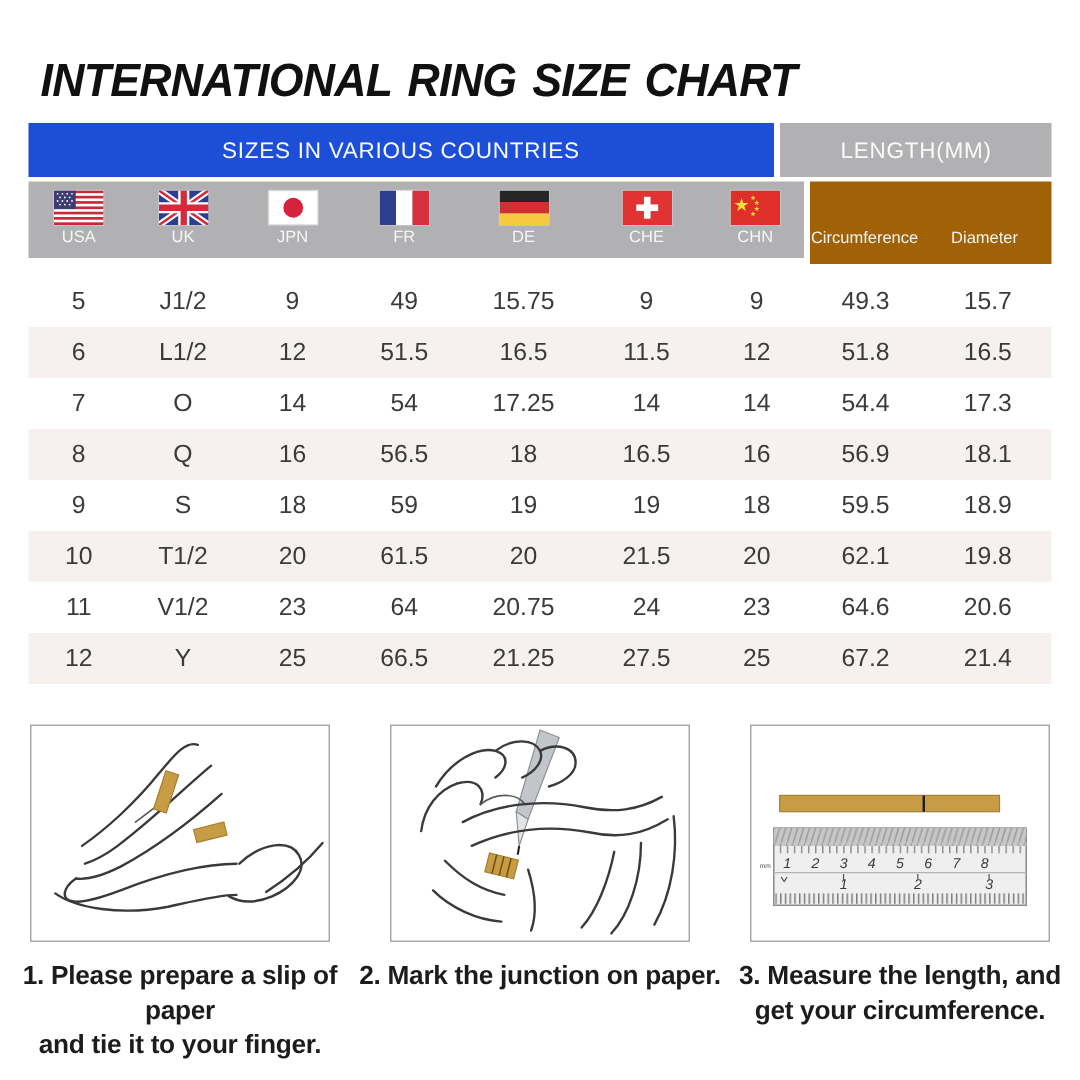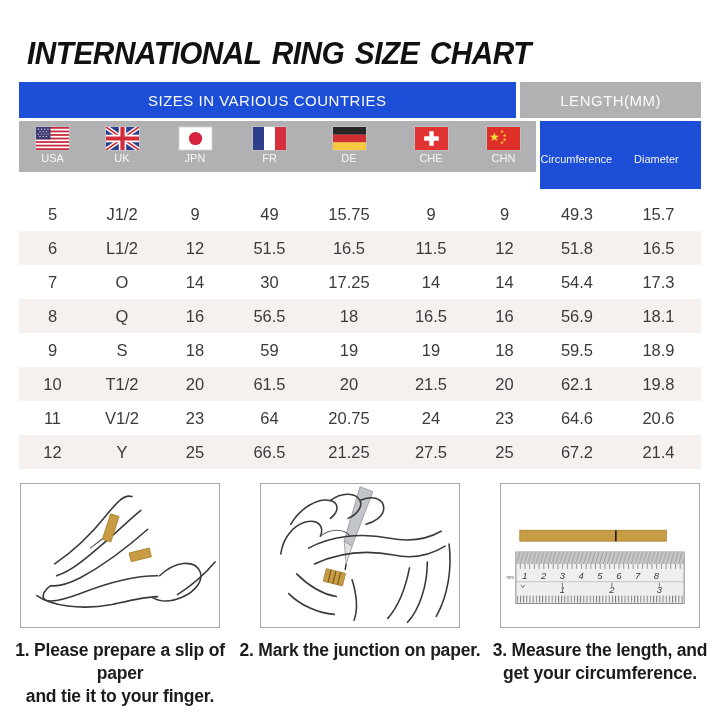--- a/index.html
+++ b/index.html
@@ -18,22 +18,22 @@
   .band-gap{width:5px;background:#fff;}
   .band-right{width:188px;background:#b1b1b4;}
   .gh{height:36px;display:flex;align-items:center;justify-content:center;
       color:#fafafa;font-size:15px;letter-spacing:.5px;}
   .bandrow.flags{margin-top:3px;}
   .flagband-left{width:517px;background:#b1b1b4;display:grid;
       grid-template-columns:67px 72px 74px 75px 84px 80px 65px;height:51px;}
   .flagcell{display:flex;flex-direction:column;align-items:center;justify-content:flex-start;padding-top:6px;}
   .flagcell svg{width:33px;height:23px;display:block;box-shadow:0 0 0 0.5px rgba(255,255,255,.35);}
   .flag-label{font-size:11px;color:#f5f5f5;margin-top:3px;line-height:1;}
-  .flagband-right{width:184px;background:#1d4ed8;height:51px;display:grid;
-      grid-template-columns:72px 88px;align-items:end;padding-bottom:17px;}
+  .flagband-right{width:184px;background:#a16207;height:51px;display:grid;
+      grid-template-columns:72px 88px;align-items:end;padding-bottom:4px;}
   .lencol{font-size:11px;color:#f2f2f2;text-align:center;padding-bottom:7px;}
 
   .tbody{margin-top:8px;}
   .trow{display:grid;grid-template-columns:67px 72px 74px 75px 84px 80px 67px 78px 85px;
         height:34px;align-items:center;}
   .trow.alt{background:#f6f1ee;}
   .tcell{text-align:center;font-size:16.5px;color:#3b3b3b;}
 
   
   .steps{position:absolute;left:19px;top:483px;width:682px;display:flex;justify-content:space-between;}
@@ -183,21 +183,21 @@
           <div class="tcell">16.5</div>
           <div class="tcell">11.5</div>
           <div class="tcell">12</div>
           <div class="tcell">51.8</div>
           <div class="tcell">16.5</div>
         </div>
         <div class="trow">
           <div class="tcell">7</div>
           <div class="tcell">O</div>
           <div class="tcell">14</div>
-          <div class="tcell">30</div>
+          <div class="tcell">54</div>
           <div class="tcell">17.25</div>
           <div class="tcell">14</div>
           <div class="tcell">14</div>
           <div class="tcell">54.4</div>
           <div class="tcell">17.3</div>
         </div>
         <div class="trow alt">
           <div class="tcell">8</div>
           <div class="tcell">Q</div>
           <div class="tcell">16</div>

